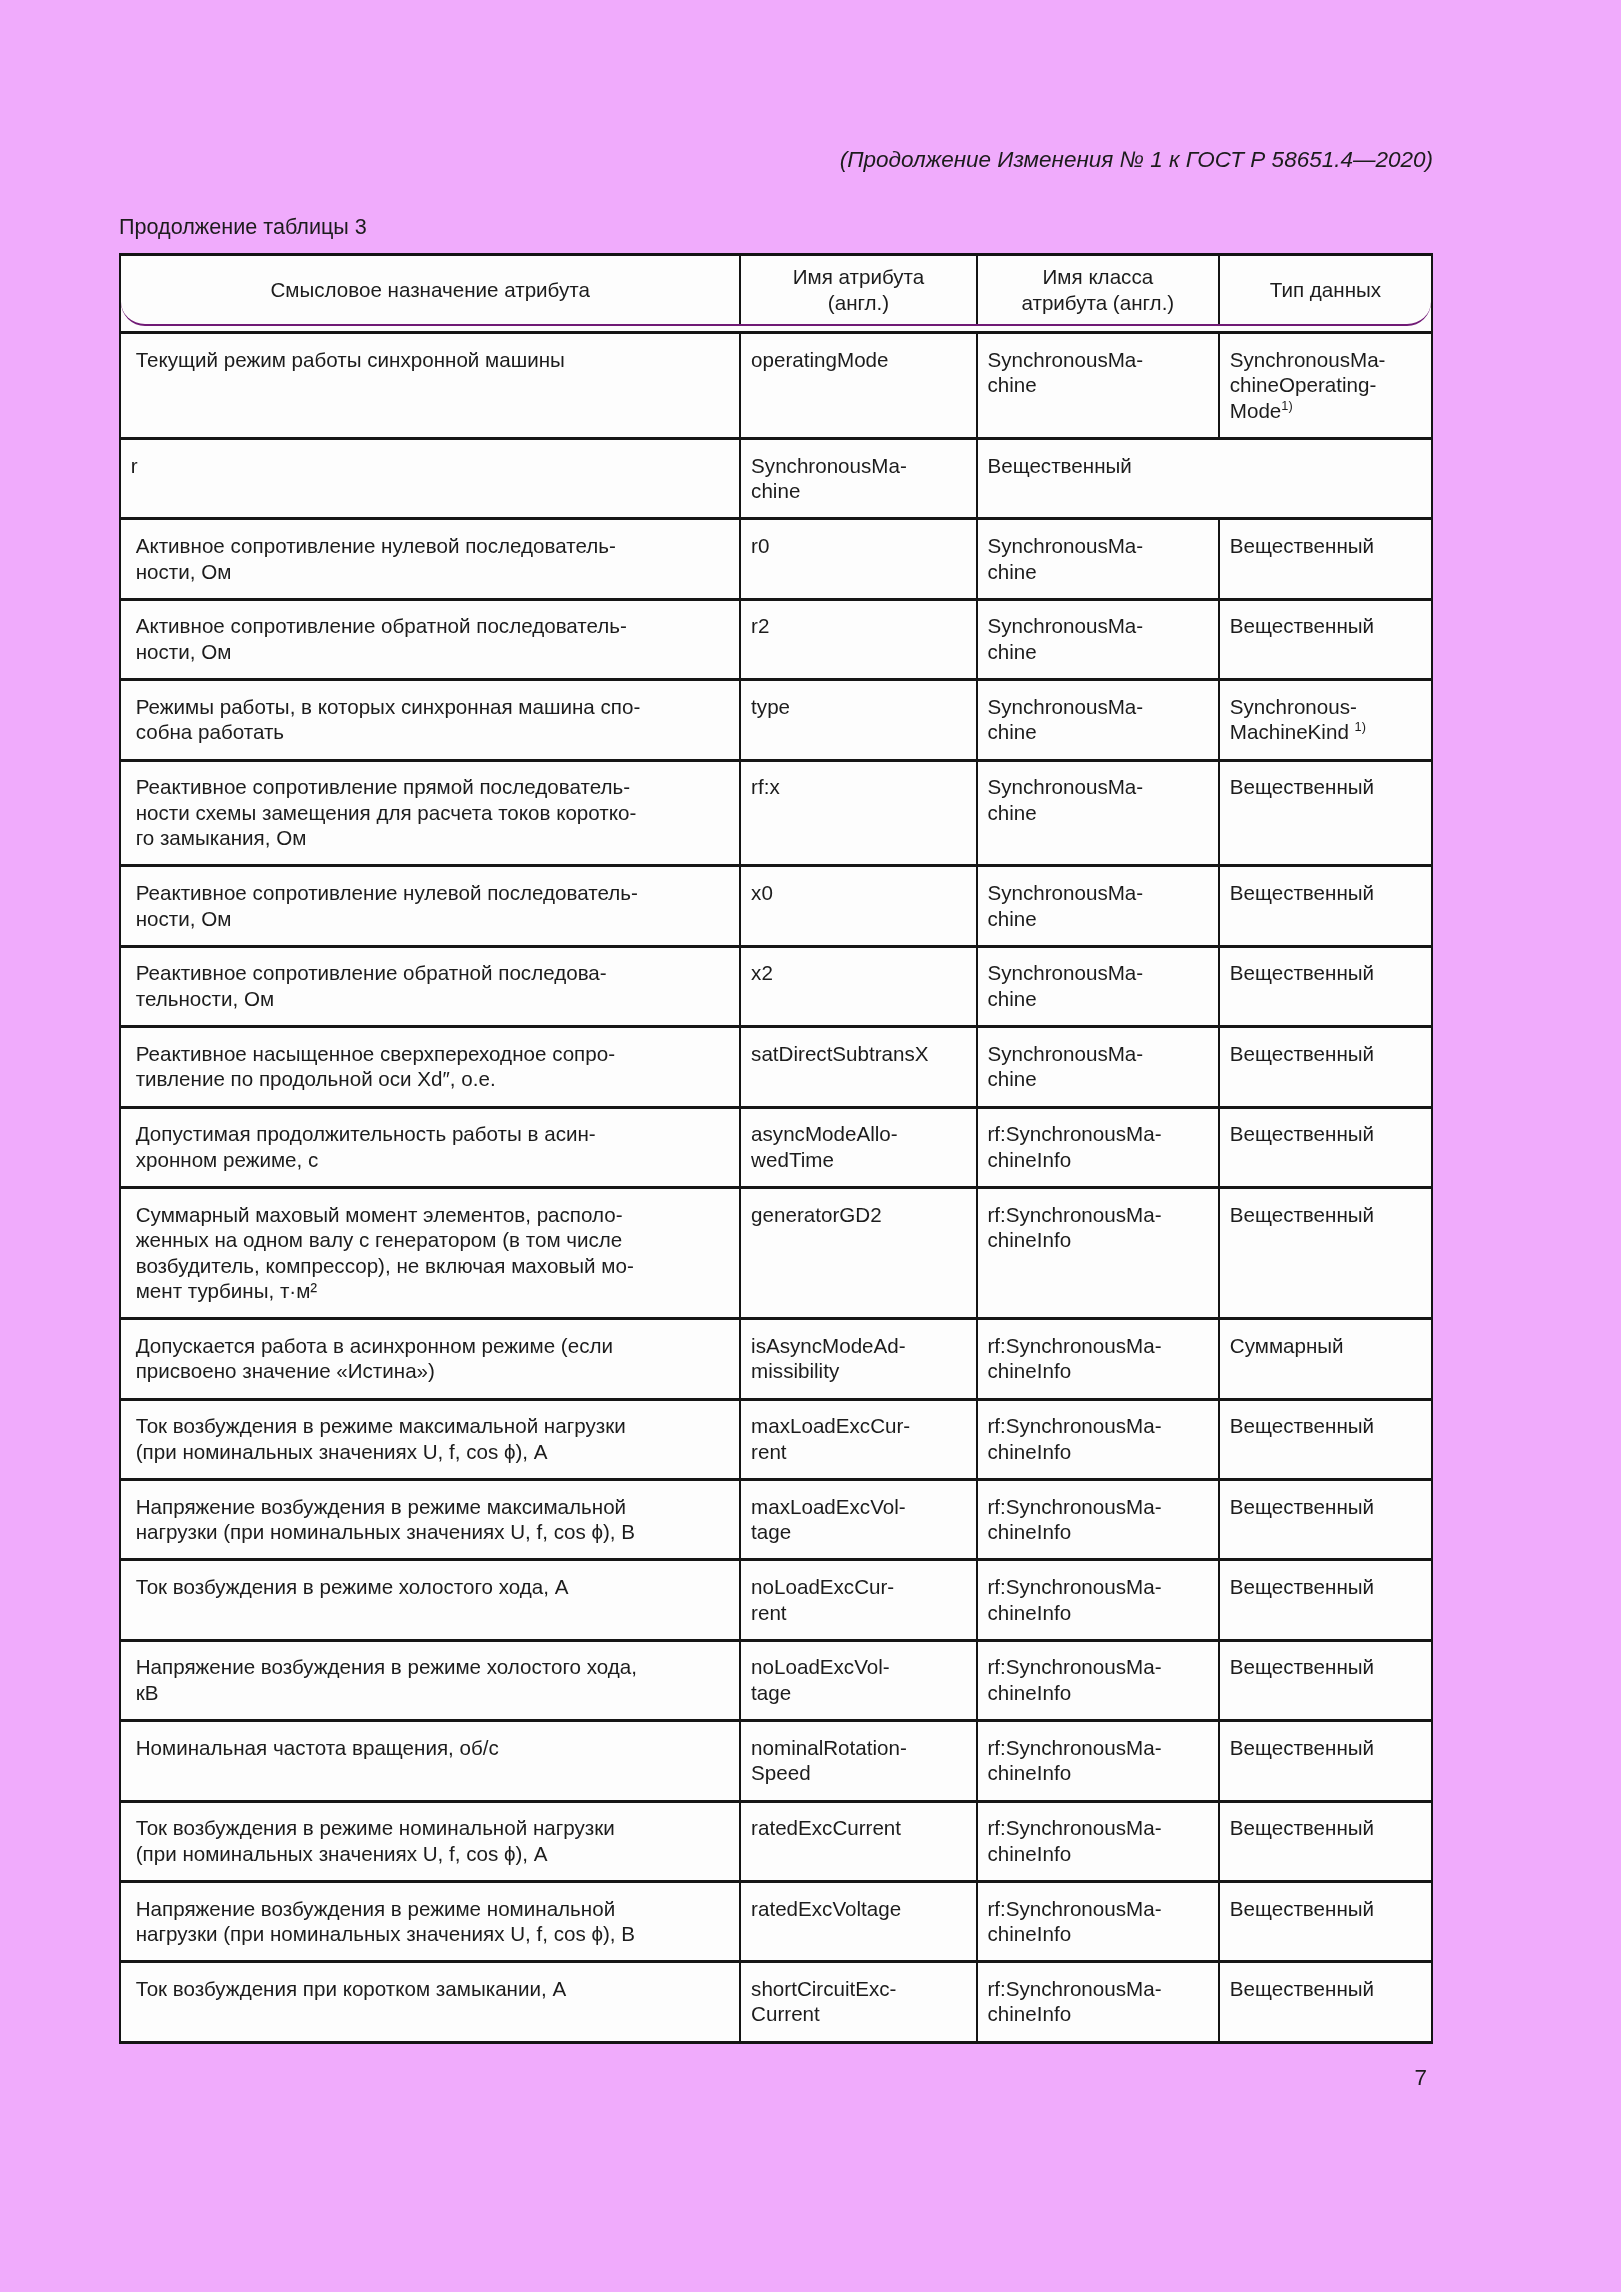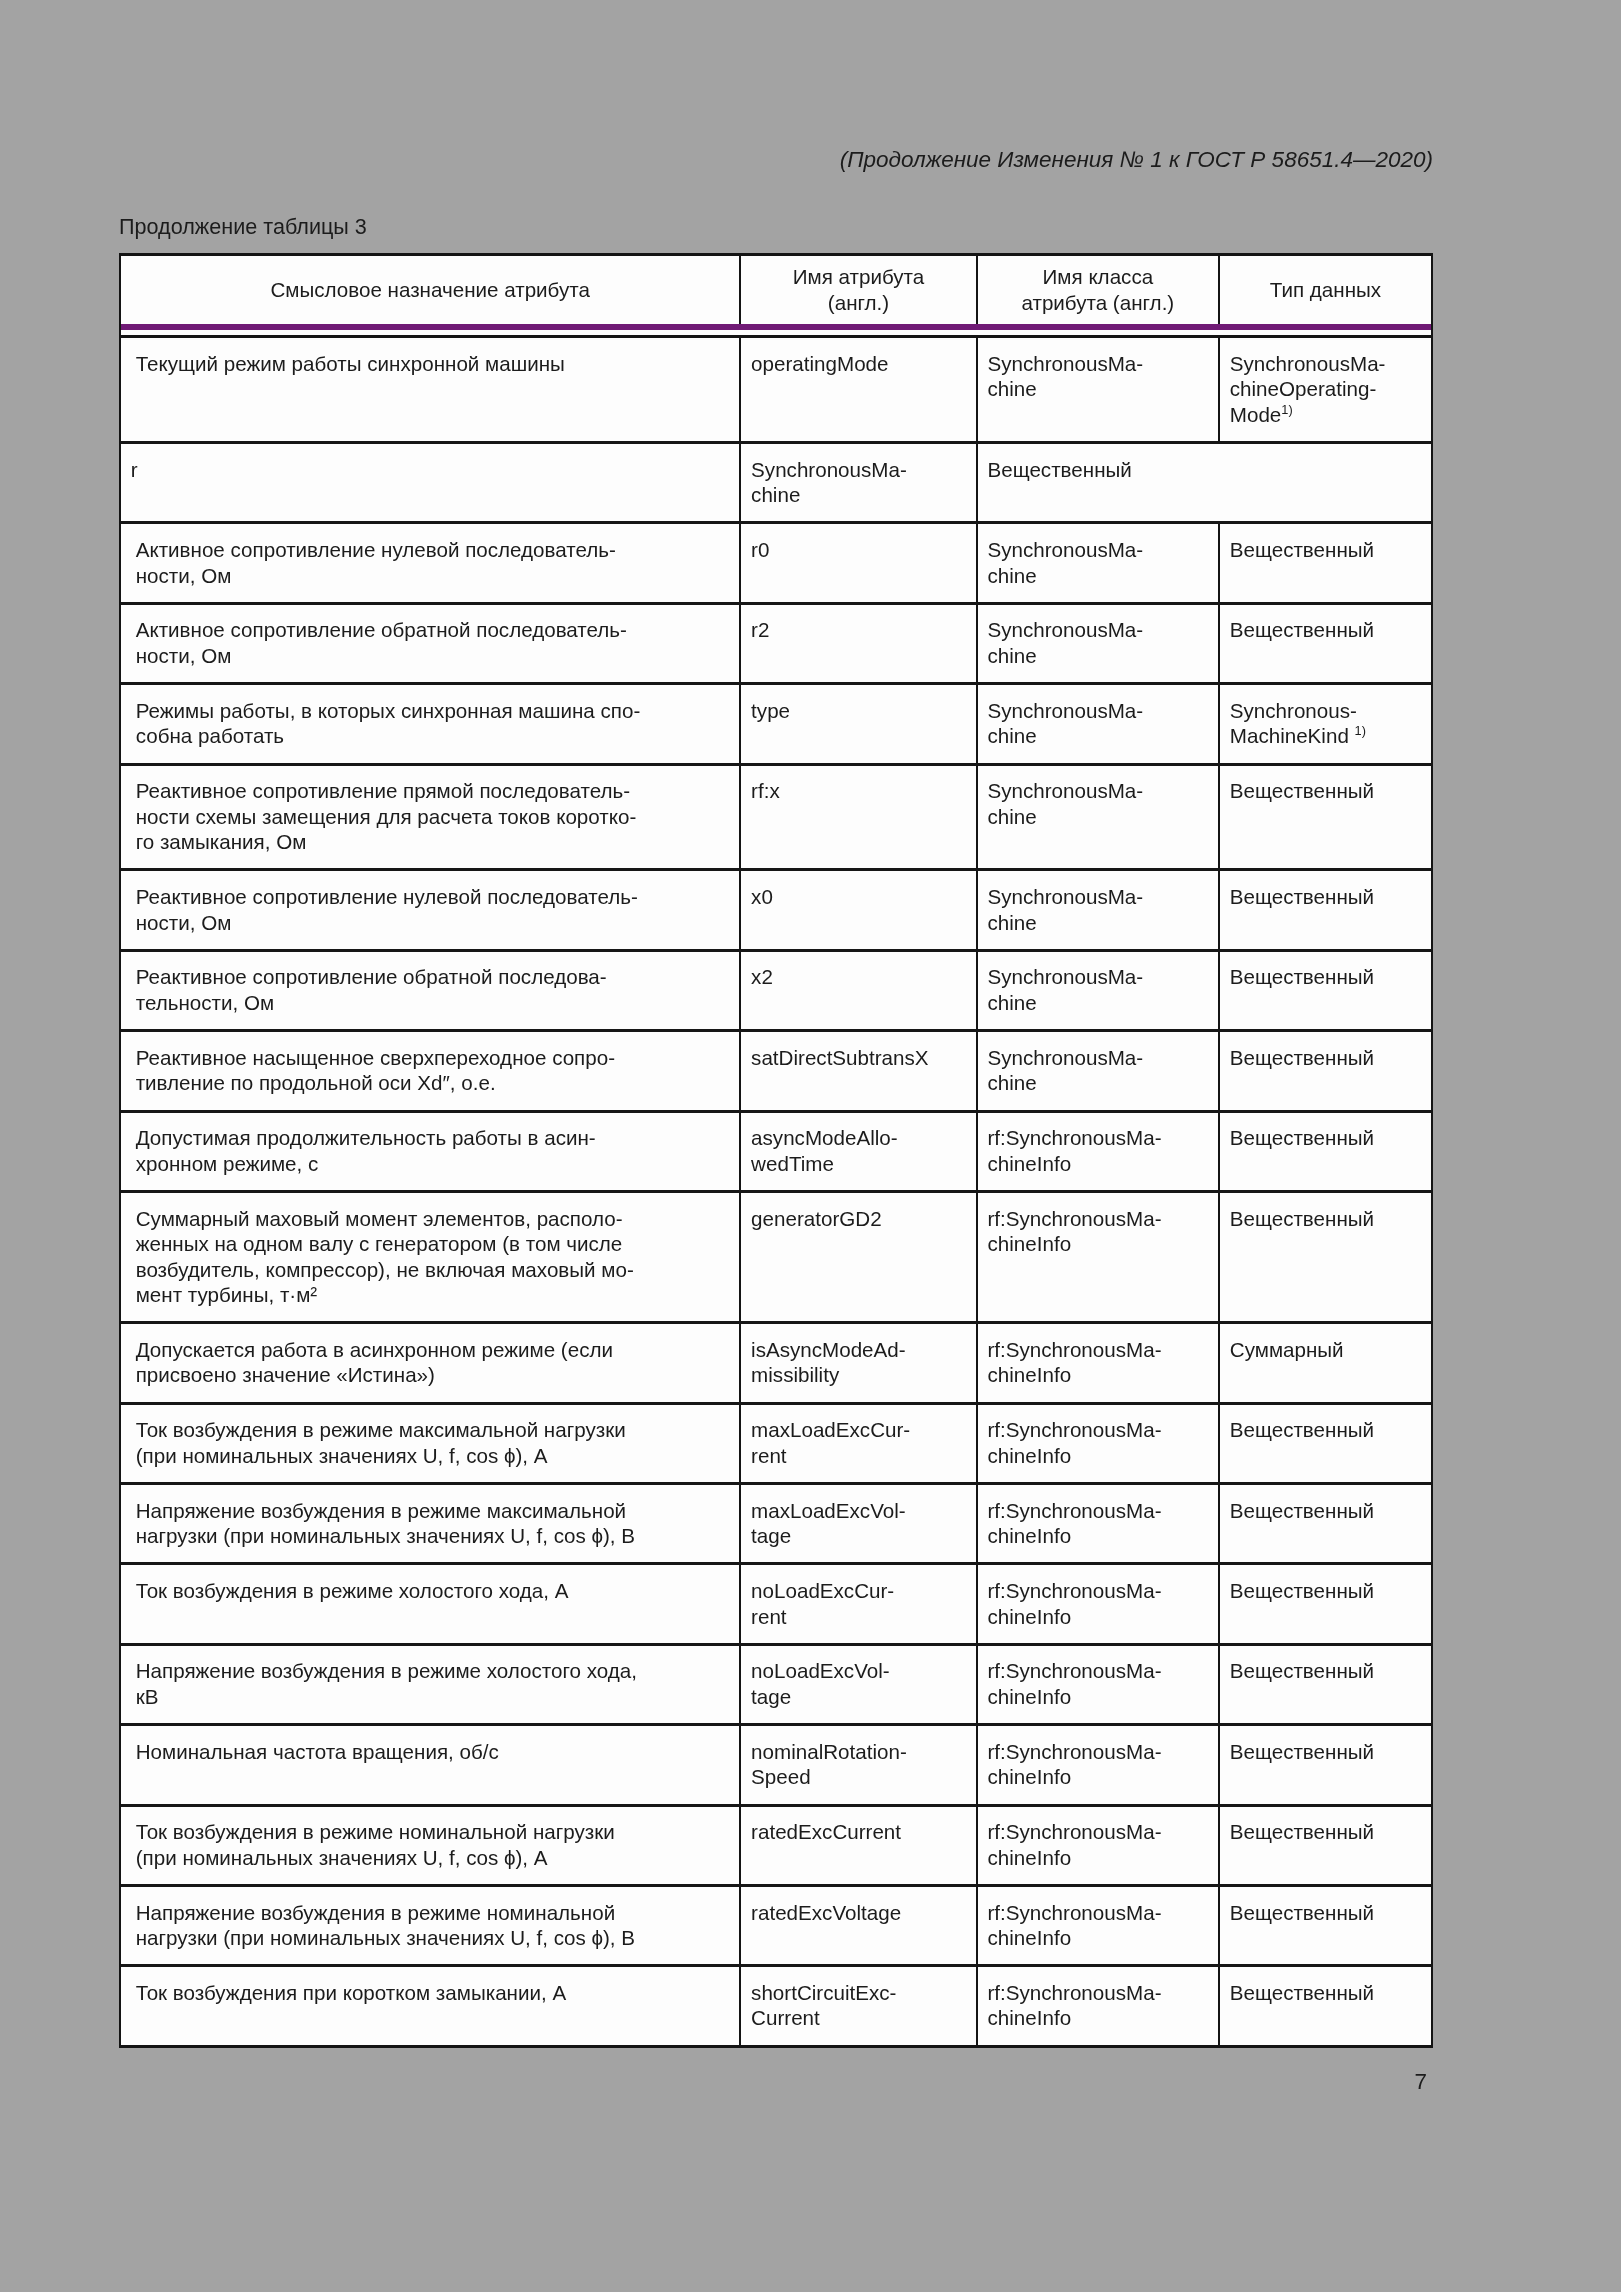--- a/index.html
+++ b/index.html
@@ -1,20 +1,20 @@
 <!DOCTYPE html>
 <html lang="ru"><head>
 <meta charset="utf-8">
 <style>
   html, body { margin: 0; padding: 0; background: #ffffff; }
   .page {
     position: relative;
     width: 1621px;
     height: 2293px;
-    background: #a3a3a3;
+    background: #f0abfc;
     box-sizing: border-box;
     padding: 147px 188px 0 119px;
     font-family: "Liberation Sans", "DejaVu Sans", sans-serif;
     color: #1c1c1c;
   }
   .header-note {
     text-align: right;
     font-style: italic;
     font-size: 22.5px;
     line-height: 26.5px;
@@ -29,21 +29,21 @@
     margin-top: 13.7px;
     border: 2.9px solid #141414;
     border-top-width: 3.9px;
     border-bottom-width: 3.9px;
     background: #fdfdfd;
   }
   .thead, .trow {
     display: grid;
     grid-template-columns: 635fr 242fr 248fr 216fr;
   }
-  .thead { border-bottom: 6px solid #701a75; }
+  .thead { border-bottom: 2px solid #701a75; border-radius: 24px; }
   .hcell {
     display: flex;
     align-items: center;
     justify-content: center;
     text-align: center;
     white-space: pre-line;
     font-size: 20.6px;
     line-height: 25.5px;
     padding: 8.8px 7.8px;
     border-right: 2.9px solid #141414;

